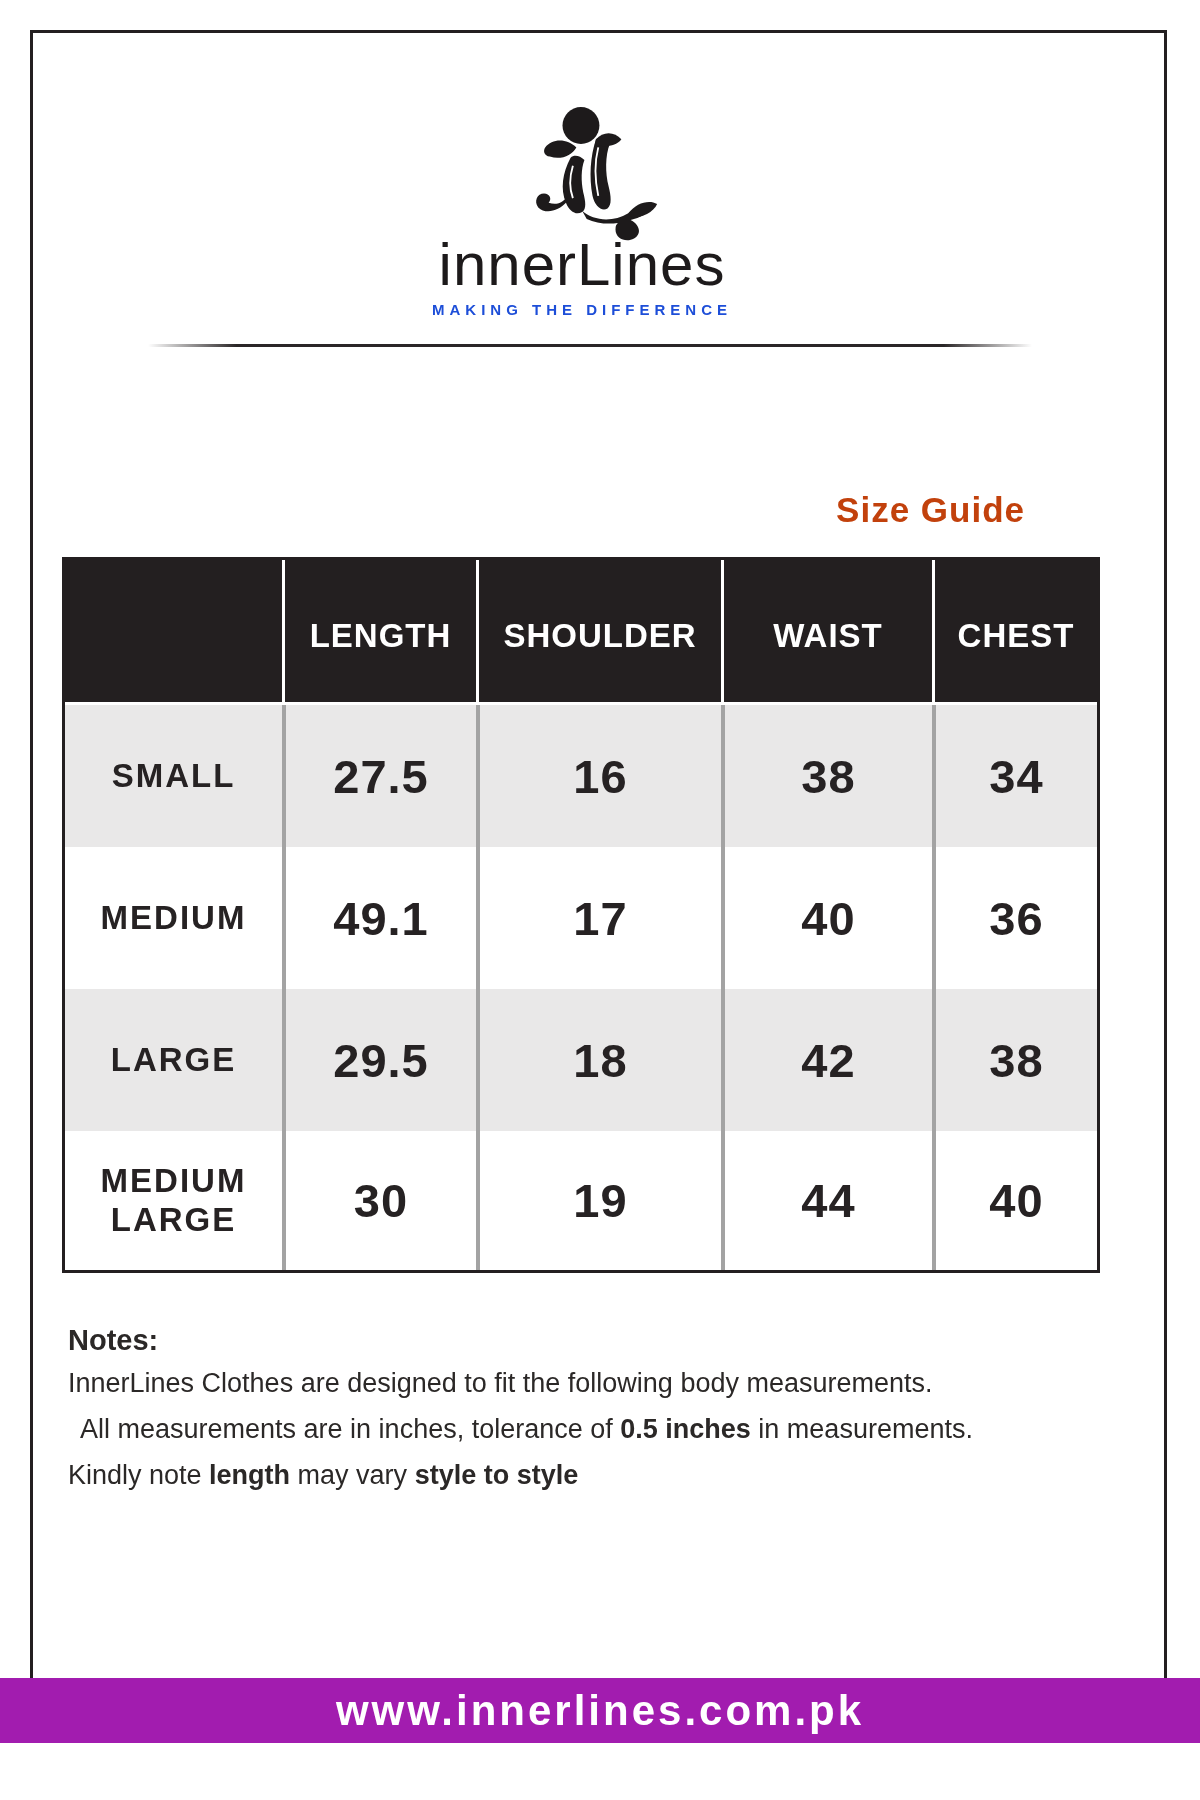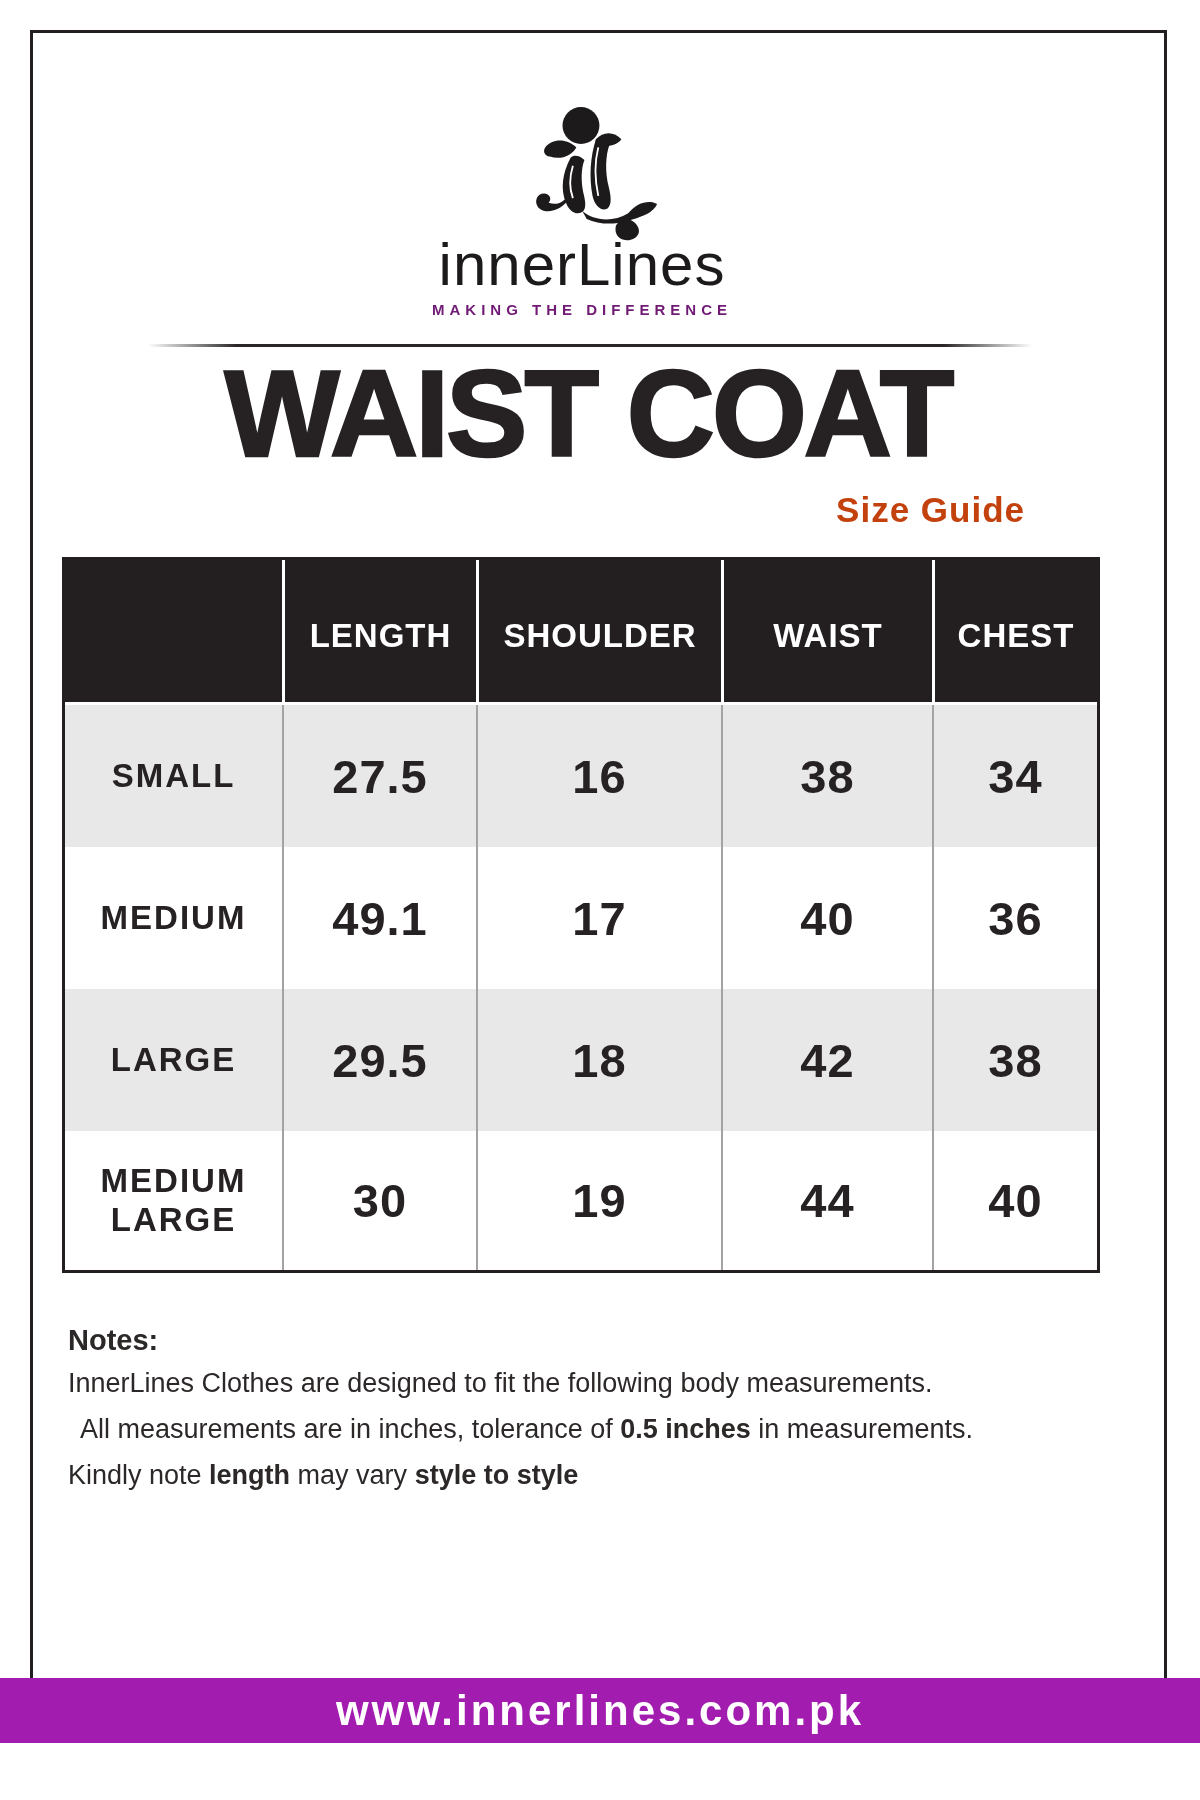--- a/index.html
+++ b/index.html
@@ -8,41 +8,41 @@
 
   
   .frame{position:absolute;left:30px;top:30px;width:1137px;height:1648px;
          border:3px solid #231f20;border-bottom:none;box-sizing:border-box;}
 
   
   .monogram{position:absolute;left:520px;top:92px;width:145px;height:150px;}
   .brand-name{position:absolute;left:332px;top:234px;width:500px;text-align:center;
               font-size:60px;font-weight:400;letter-spacing:1px;color:#1d1a1b;line-height:62px;}
   .brand-tagline{position:absolute;left:332px;top:301px;width:500px;text-align:center;
-                 font-size:15px;font-weight:700;letter-spacing:5px;color:#701a75;}
+                 font-size:15px;font-weight:700;letter-spacing:5px;color:#1d4ed8;}
 
   .divider{position:absolute;left:148px;top:344px;width:884px;height:3px;
            background:linear-gradient(90deg,rgba(42,38,39,0) 0%,#2a2627 10%,#2a2627 90%,rgba(42,38,39,0) 100%);}
 
   .page-title{position:absolute;left:88px;top:352px;width:1000px;text-align:center;
               font-size:122px;font-weight:700;letter-spacing:-3px;color:#262223;line-height:124px;
               -webkit-text-stroke:2.5px #262223;}
   .page-subtitle{position:absolute;right:175px;top:490px;
                  font-size:35px;font-weight:700;letter-spacing:1px;color:#c2410c;}
 
   
   .size-table{position:absolute;left:62px;top:557px;width:1038px;height:716px;
               box-sizing:border-box;border:3px solid #231f20;background:#ffffff;
               display:grid;grid-template-columns:217px 194px 245px 211px 165px;
               grid-template-rows:145px 142px 142px 142px 139px;}
   .cell{display:flex;align-items:center;justify-content:center;text-align:center;box-sizing:border-box;}
   .cell.h{background:#231f20;color:#ffffff;font-size:33px;font-weight:700;letter-spacing:1px;
           border-bottom:3px solid #ffffff;padding-top:10px;}
   .cell.h.sep{border-left:3px solid #ffffff;}
-  .cell.body.sep{border-left:2px solid #a3a3a3;}
+  .cell.body.sep{border-left:4px solid #a3a3a3;}
   .cell.alt{background:#e9e8e8;}
   .cell.size-label{font-size:33px;font-weight:700;letter-spacing:2px;line-height:1.18;padding:0 10px;}
   .cell.value{font-size:47px;font-weight:700;letter-spacing:1px;}
 
   
   .notes{position:absolute;left:68px;top:1324px;width:1060px;color:#2b2827;}
   .notes-heading{font-size:29px;font-weight:700;margin:0 0 9px 0;}
   .note-line{font-size:27px;line-height:34px;font-weight:400;}
   .note-line .b{font-weight:700;}
 
@@ -69,21 +69,20 @@
     <path d="M91 105 C98 96 109 93 116 97 C113 104 103 109 94 109 Z"></path>
     <path d="M43 64 C40 74 40 84 43 92" stroke="#ffffff" stroke-width="1.6" fill="none"></path>
     <path d="M65 48 C62 60 62 76 65 90" stroke="#ffffff" stroke-width="1.6" fill="none"></path>
   </svg>
 
   <div class="brand-name">innerLines</div>
   <div class="brand-tagline">MAKING THE DIFFERENCE</div>
 
   <div class="divider"></div>
 
-  <div class="page-title">WAIST COAT</div>
   <div class="page-subtitle">Size Guide</div>
 
   <div class="size-table">
       <div class="cell h"></div>
       <div class="cell h sep">LENGTH</div>
       <div class="cell h sep">SHOULDER</div>
       <div class="cell h sep">WAIST</div>
       <div class="cell h sep">CHEST</div>
       <div class="cell body size-label alt">SMALL</div>
       <div class="cell body value sep alt">27.5</div>

